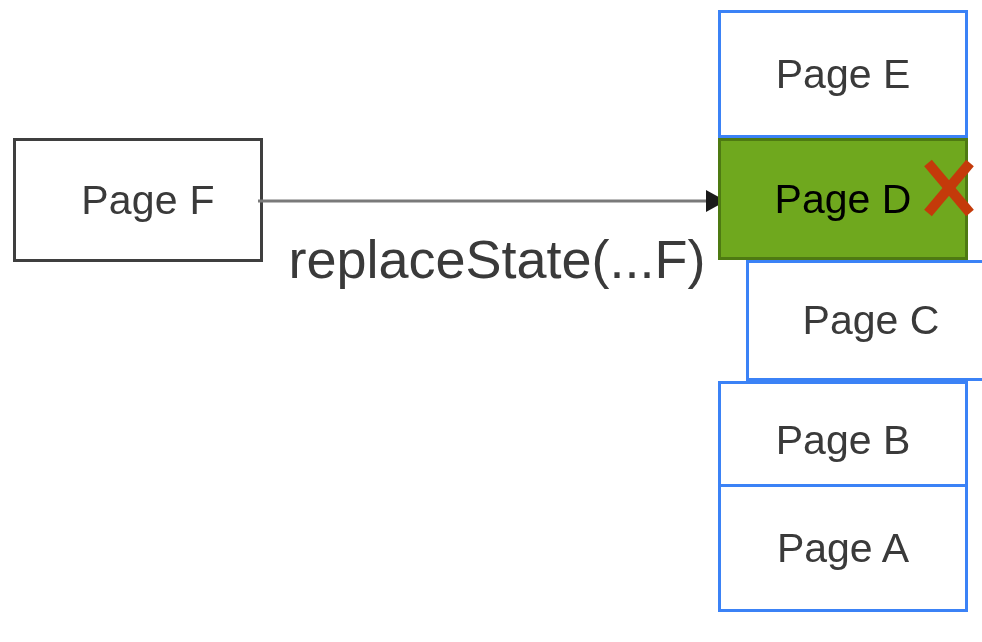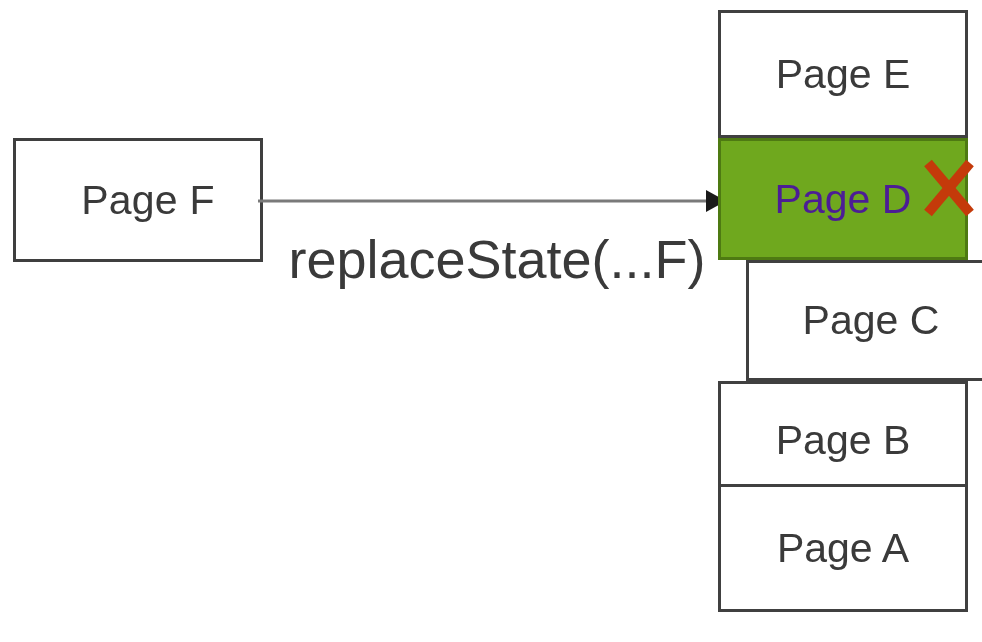--- a/index.html
+++ b/index.html
@@ -54,30 +54,30 @@
   }
   .stack-entry {
     position: absolute;
     left: 0;
     width: 250px;
     box-sizing: border-box;
     display: flex;
     align-items: center;
     justify-content: center;
     background: #ffffff;
-    border: 3px solid #404040;
+    border: 3px solid #3b82f6;
     color: #3a3a3a;
     font-size: 41px;
     line-height: 1;
     white-space: nowrap;
   }
   .stack-entry.highlight {
     background: #6fa81e;
     border-color: #4e7a12;
-    color: #4c1d95;
+    color: #000000;
   }
 
   .e-0 { top: 0px;   height: 128px; }
   .e-1 { top: 128px; height: 122px; }
   .e-2 { top: 250px; height: 121px; margin-left: 28px; }
   .e-3 { top: 371px; height: 119px; }
   .e-4 { top: 474px; height: 128px; }
 
   
   #delete-mark {

